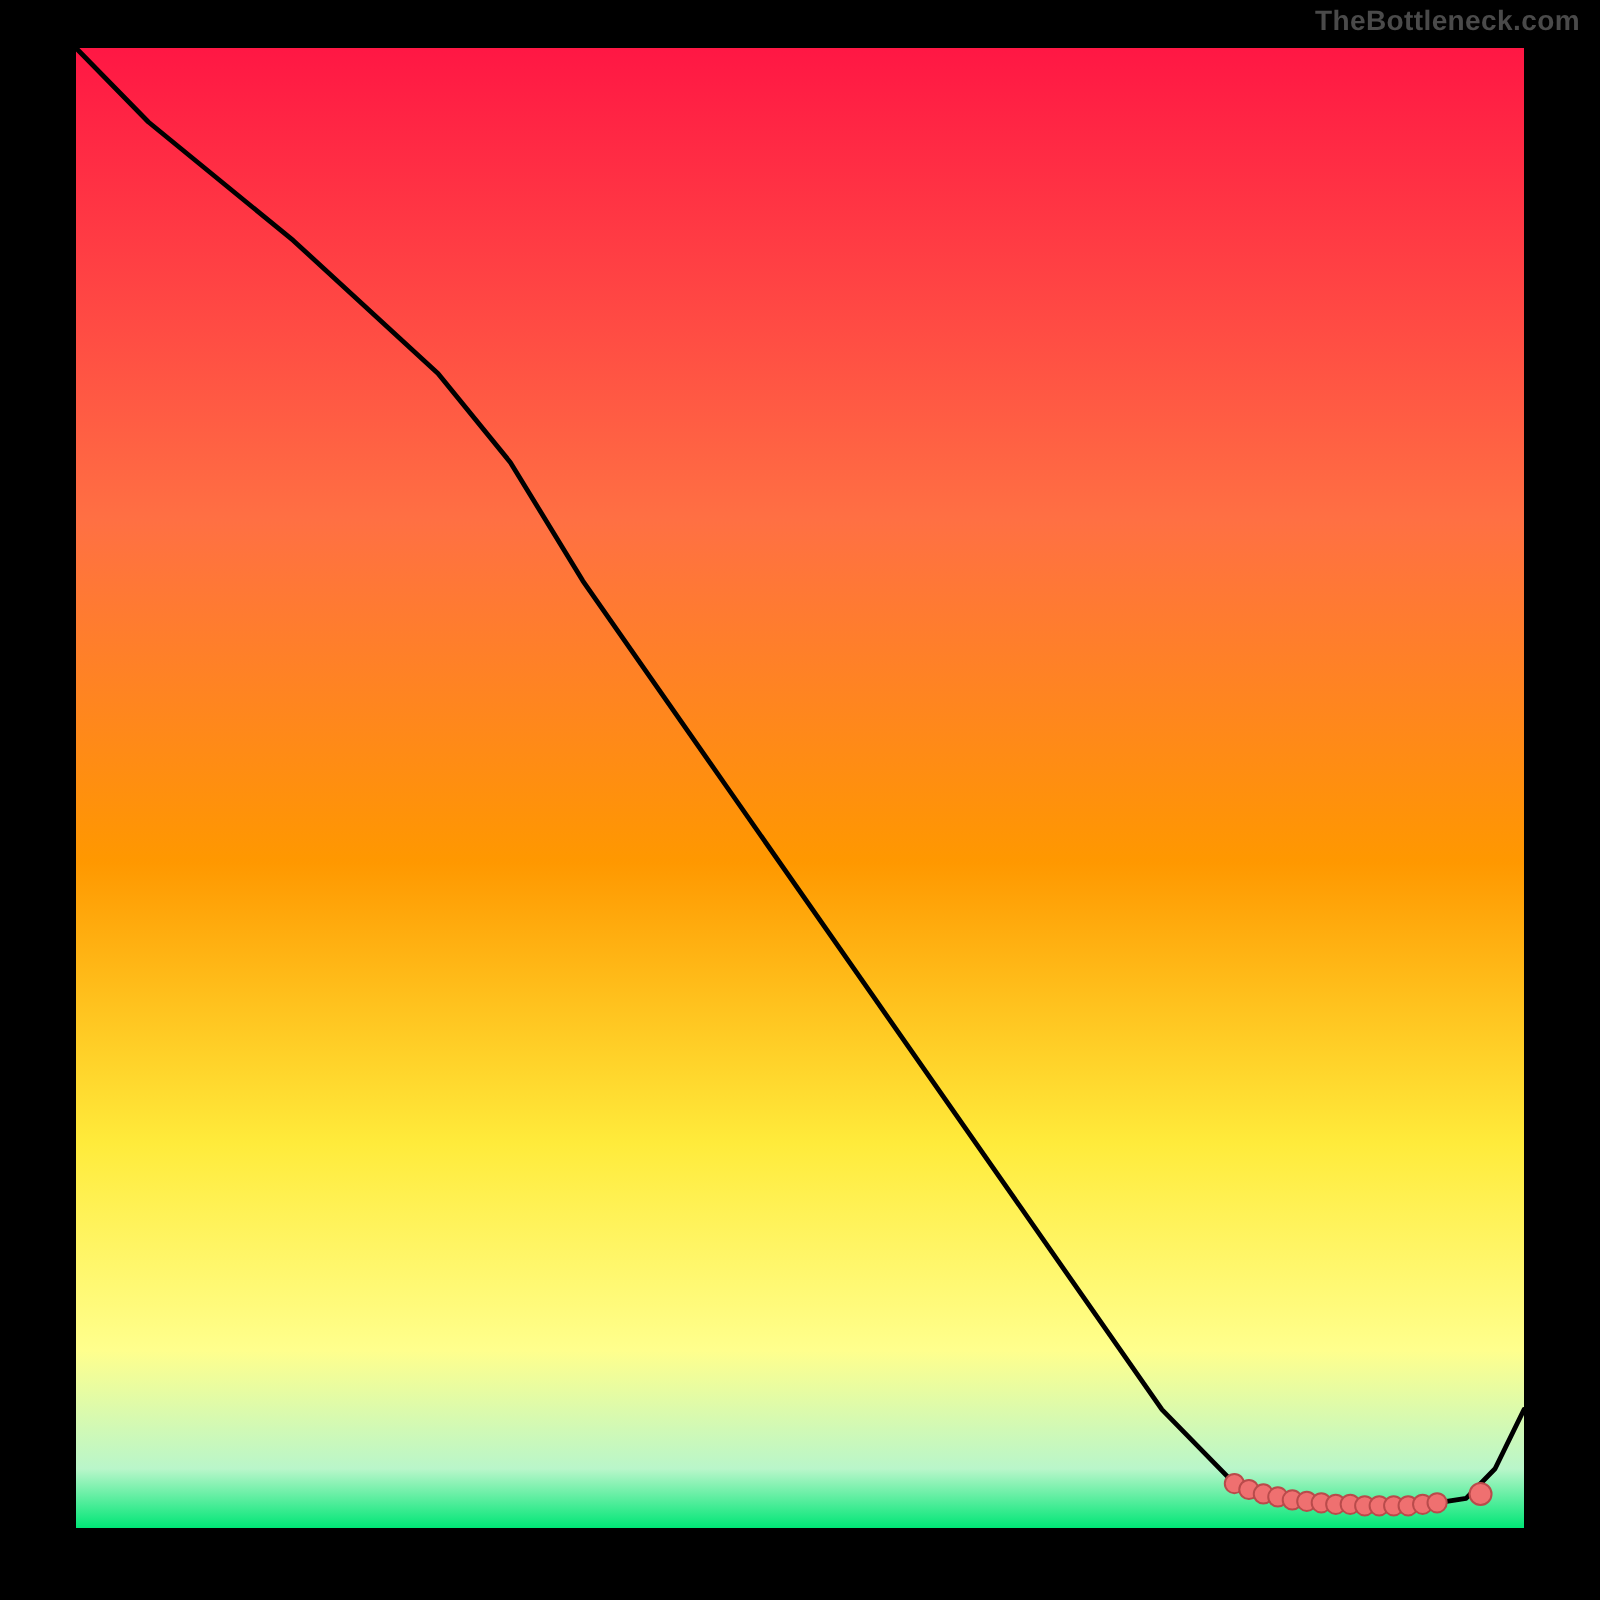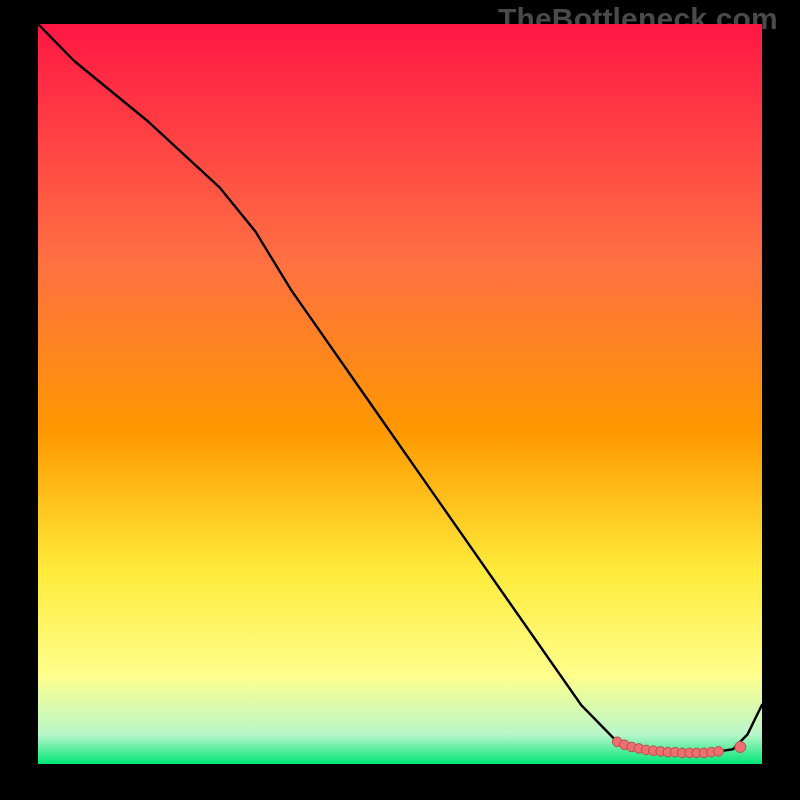--- a/index.html
+++ b/index.html
@@ -13,23 +13,23 @@
   }
   .frame {
     position: relative;
     width: 800px;
     height: 800px;
     background: #000;
   }
   .watermark {
     position: absolute;
     top: 2px;
-    right: 22px;
+    right: 10px;
     color: #4a4a4a;
-    font-size: 30px;
+    font-size: 14px;
     font-weight: 600;
     letter-spacing: 0.2px;
     user-select: none;
   }
   .plot-area {
     position: absolute;
     left: 38px;
     top: 24px;
     width: 724px;
     height: 740px;

